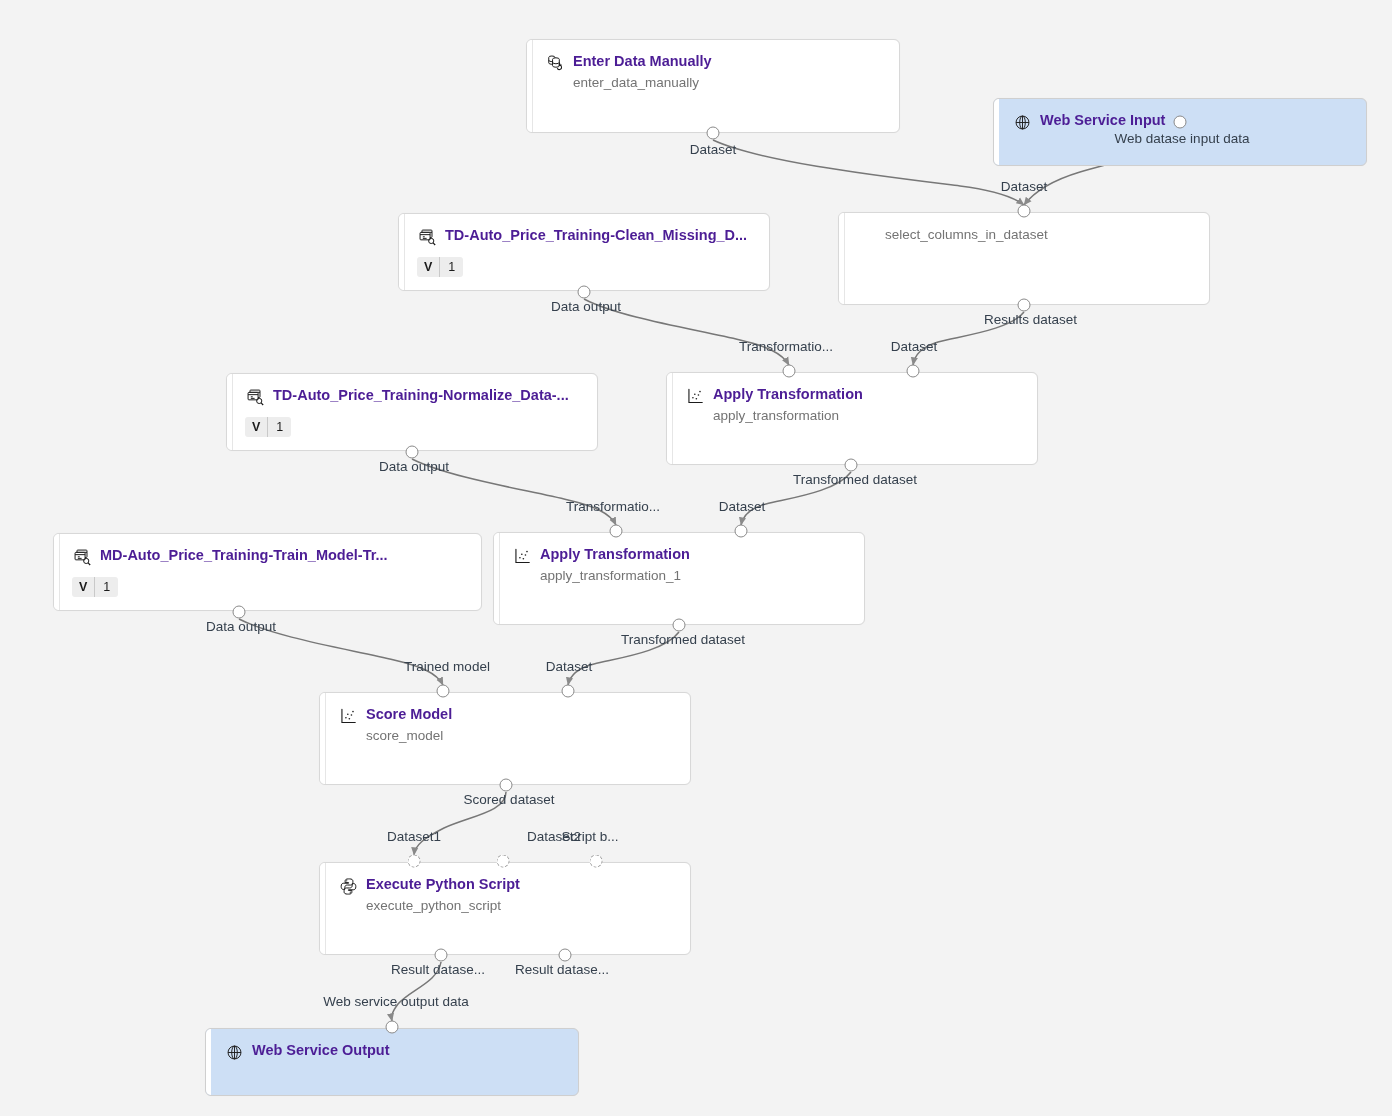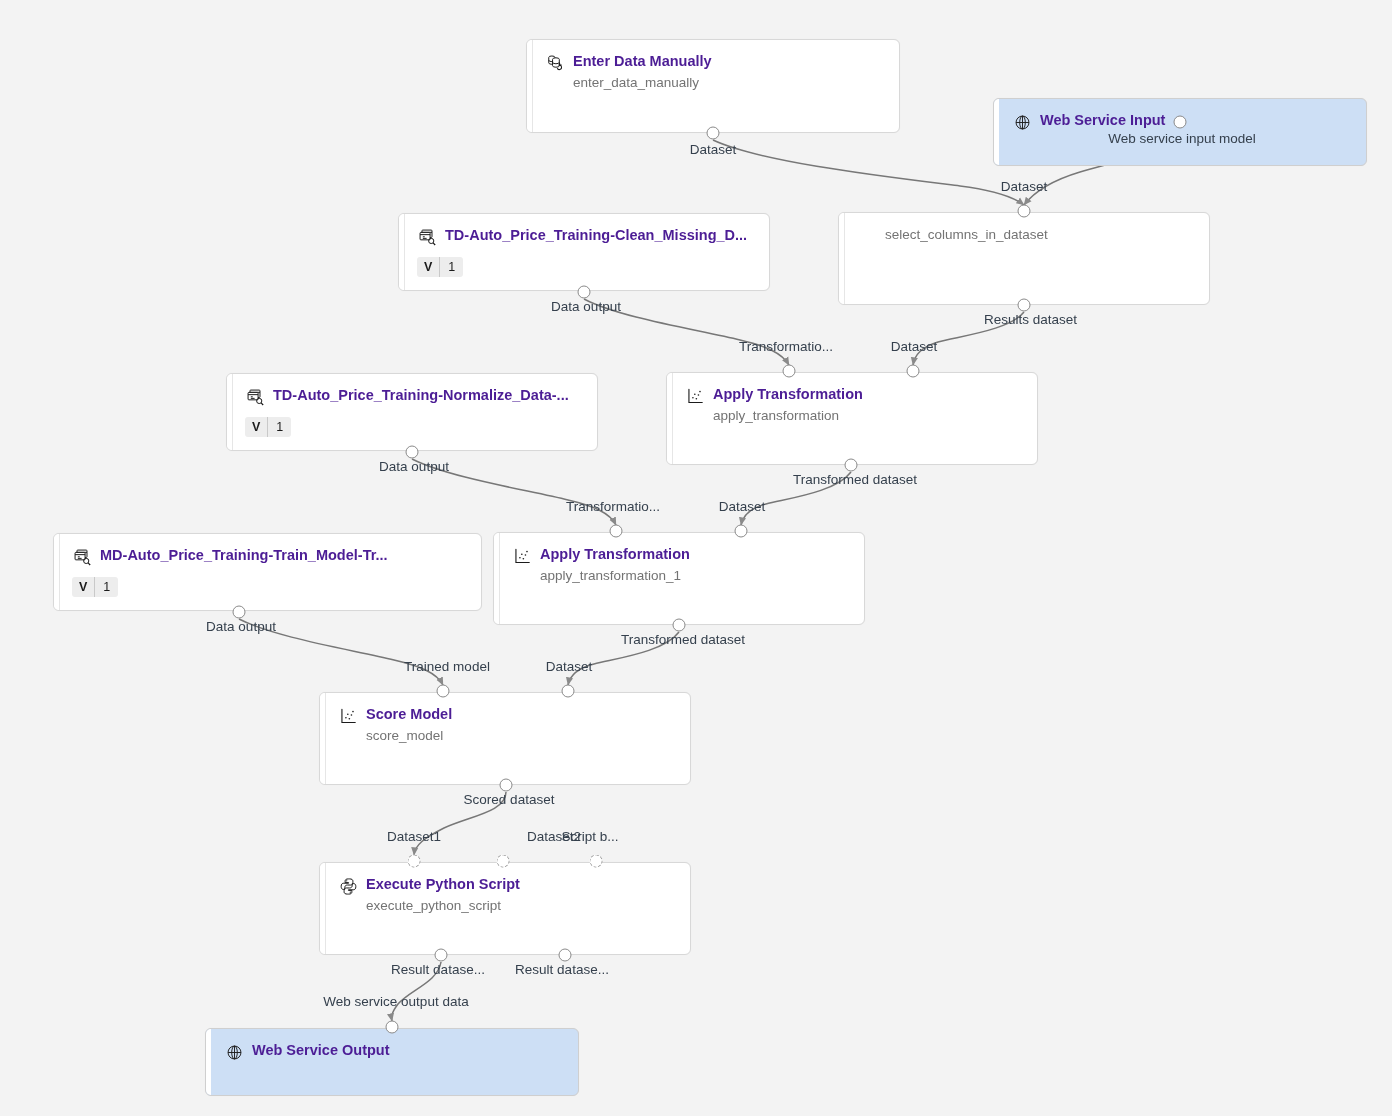--- a/index.html
+++ b/index.html
@@ -354,21 +354,21 @@
             </span>
             <span class="node-title">Web Service Output</span>
           </div>
         </div>
       </div>
     </div>
   <div id="ports-group">
       <div class="port" style="left: 713px; top: 133px;"></div>
       <div class="port-label" style="left: 713px; top: 142px;">Dataset</div>
       <div class="port" style="left: 1180px; top: 122px;"></div>
-      <div class="port-label" style="left: 1182px; top: 131px;">Web service input model</div>
+      <div class="port-label" style="left: 1182px; top: 131px;">Web datase input data</div>
       <div class="port" style="left: 1024px; top: 211px;"></div>
       <div class="port-label" style="left: 1024px; top: 179px;">Dataset</div>
       <div class="port" style="left: 1024px; top: 305px;"></div>
       <div class="port-label" style="left: 1022px; top: 312px; padding-left: 17px;">Results dataset</div>
       <div class="port" style="left: 584px; top: 292px;"></div>
       <div class="port-label" style="left: 586px; top: 299px;">Data output</div>
       <div class="port" style="left: 789px; top: 371px;"></div>
       <div class="port-label" style="left: 786px; top: 339px;">Transformatio...</div>
       <div class="port" style="left: 913px; top: 371px;"></div>
       <div class="port-label" style="left: 914px; top: 339px;">Dataset</div>

